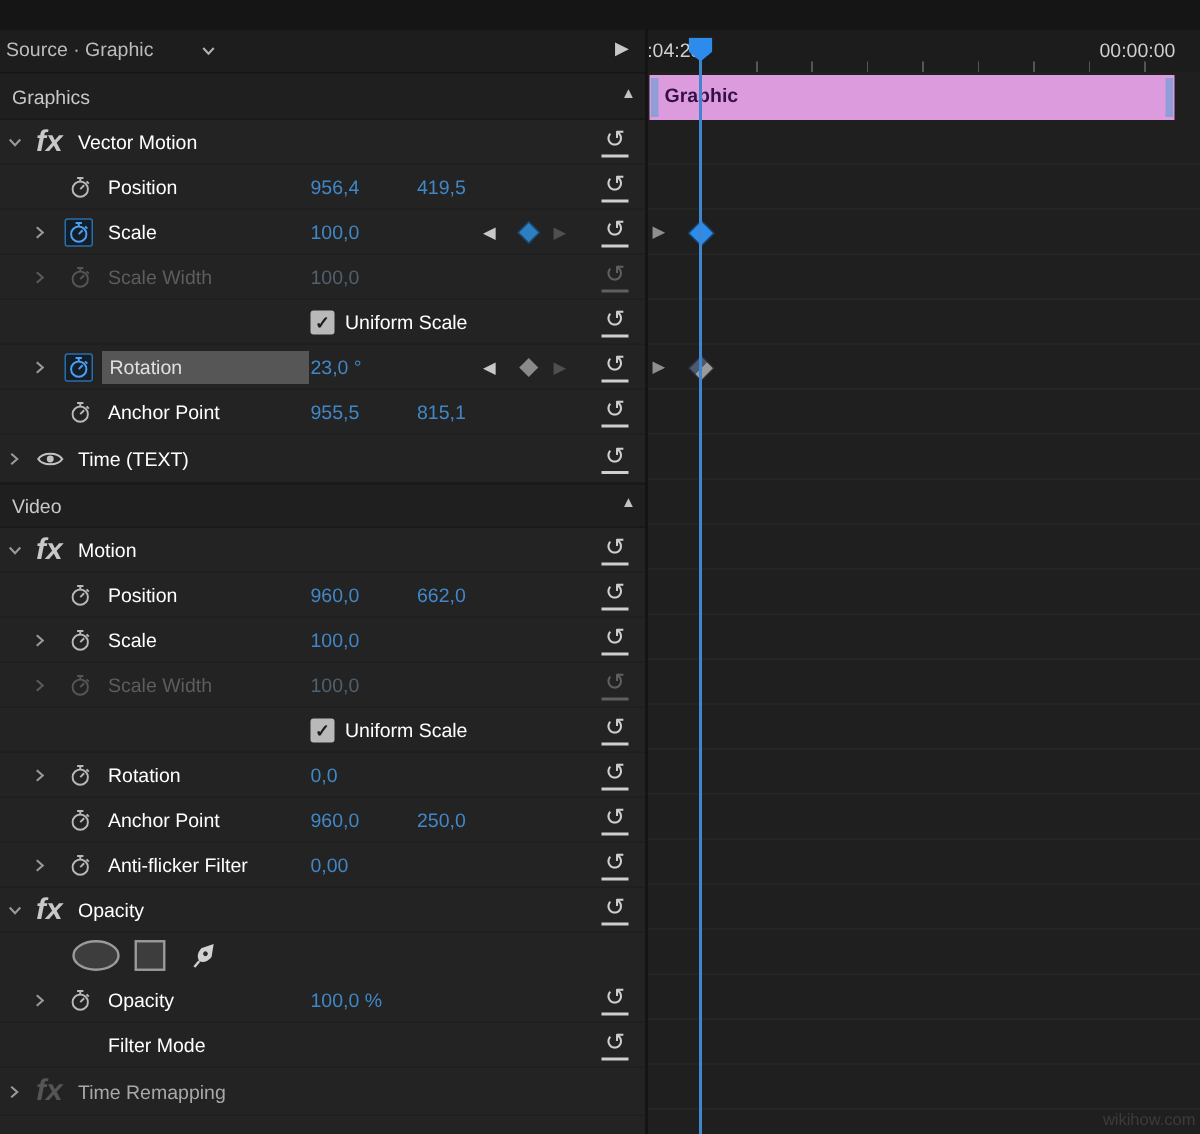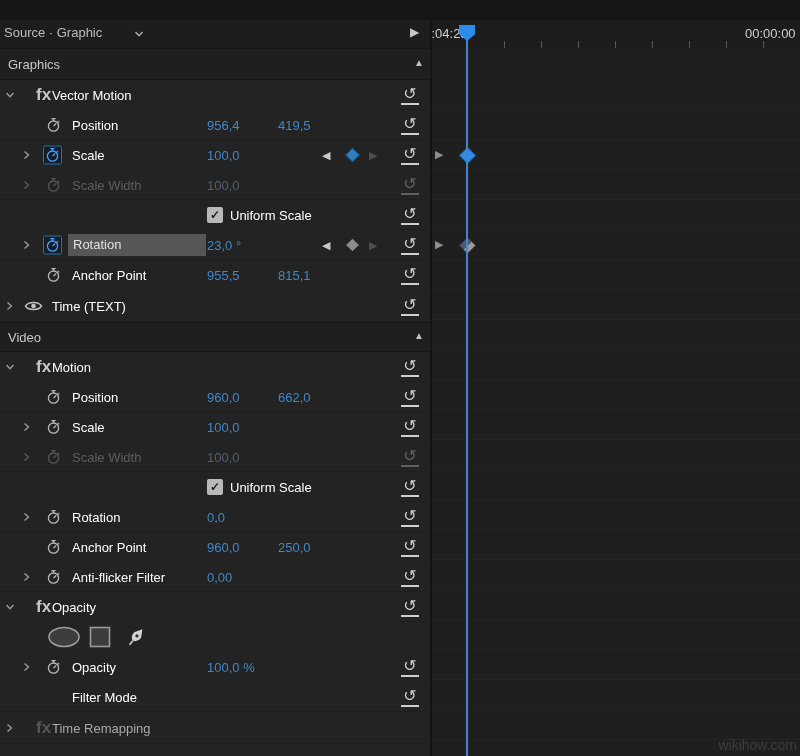--- a/index.html
+++ b/index.html
@@ -22,21 +22,21 @@
 
   .hdr { position:absolute; left:0; width:430px; height:32px; background:#1f1f1f;
          border-top:1px solid #161616; border-bottom:1px solid #181818; }
   .hdr .hlabel { position:absolute; left:8px; top:8px; color:#c8c8c8; }
   .hdr .collapse { position:absolute; left:414px; top:8px; color:#c2c2c2; font-size:10px; }
 
   .row { position:absolute; left:0; width:430px; height:30px; border-bottom:1px solid #1e1e1e; }
   .row > * { position:absolute; top:50%; transform:translateY(-50%); }
   .lbl { color:#ffffff; white-space:nowrap; }
   .lbl.sel { left:68px; width:138px; height:22px; line-height:22px; padding-left:5px; background:#565656; color:#e0e0e0; transform:translateY(-50%); }
-  .fx { font-weight:bold; color:#c8c8c8; font-size:17px;margin-left:12px; }
+  .fx { font-style:italic; font-weight:bold; color:#c8c8c8; font-size:20px; }
   .hot { color:#4187c7; white-space:nowrap; }
   .dim .lbl { color:#5d5d5d; }
   .dim .hot { color:#51606e; }
   .dim .sw  { color:#555555; }
   .dim .reset { opacity:.35; }
   .dim .fx { color:#555555; }
 
   .sw { width:19px; height:19px; display:flex; align-items:center; justify-content:center; color:#b8b8b8; }
   .sw.on { color:#4ba0f5; border:1px solid #2a6da8; background:#141e28; border-radius:2px; }
 
@@ -58,40 +58,40 @@
   .masktool { display:flex; align-items:center; justify-content:center; }
 
   
   #right-panel { position:absolute; left:430px; top:20px; width:370px; height:736px; background:#1f1f1f;
                  border-left:2px solid #141414; overflow:hidden; }
   .ruler { position:absolute; left:0; top:0; width:370px; height:28px; background:#1c1c1c; }
   .ticks { position:absolute; left:35px; top:21px; width:332px; height:7px;
            background:repeating-linear-gradient(90deg, #555 0 1px, transparent 1px 37px); }
   .tc { position:absolute; top:6px; color:#cfcfcf; white-space:nowrap; }
   .tc.left { left:-15px; }
-  .tc.right { left:313px; }
+  .tc.right { left:301px; }
 
   .clip { position:absolute; left:1px; top:30px; width:350px; height:30px; background:#dc9bdc; }
   .clip .cliplabel { position:absolute; left:10px; top:6px; color:#331144; font-weight:bold; }
   .clip .handle { position:absolute; top:2px; width:5px; height:26px; background:#8f9ed8; }
   .clip .handle.l { left:1px; }
   .clip .handle.r { right:1px; }
 
   .lane-seps { position:absolute; left:0; top:60px; width:370px; height:664px;
                background:repeating-linear-gradient(180deg, transparent 0 29px, #242424 29px 30px); }
   .lane-tri { position:absolute; left:3px; font-size:11px; color:#8f8f8f; }
   .lane-kf { position:absolute; width:11px; height:11px; transform:rotate(45deg); }
   .lane-kf.blue { background:#2d8ceb; box-shadow:0 0 0 1px #16456e; }
   .lane-kf.gray { background:linear-gradient(90deg,#4a5a74 50%, #9a9a9a 50%); box-shadow:0 0 0 1px #2c2c2c; }
 
   .playhead-line { position:absolute; left:34px; top:6px; width:2px; height:730px; background:#3e86cf; }
   .playhead-head { position:absolute; left:27px; top:5px; width:16px; height:16px; background:#2d8ceb;
                    clip-path:polygon(0 0, 100% 0, 100% 58%, 50% 100%, 0 58%); }
 
-  .watermark { position:absolute; right:3px; bottom:3px; font-size:14px; color:#3c3c3c;margin-top:22px; }
+  .watermark { position:absolute; right:3px; bottom:3px; font-size:11px; color:#3c3c3c;margin-top:22px; }
 </style>
 </head>
 <body>
 
 <div id="stage">
   <div class="topstrip"></div>
 
   <div id="left-panel">
 
     <div class="tabbar">
@@ -381,20 +381,25 @@
 
   <div id="right-panel">
     <div class="ruler">
       <span class="tc left">00:04:23</span>
       <span class="tc right">00:00:00</span>
       <div class="ticks"></div>
     </div>
 
     <div class="lane-seps"></div>
 
+    <div class="clip">
+      <span class="handle l"></span>
+      <span class="handle r"></span>
+      <span class="cliplabel">Graphic</span>
+    </div>
 
     <span class="lane-tri" style="top:128px">▶</span>
     <span class="lane-kf blue" style="left:30px; top:130px"></span>
 
     <span class="lane-tri" style="top:218px">▶</span>
     <span class="lane-kf gray" style="left:30px; top:220px"></span>
 
     <div class="playhead-line"></div>
     <div class="playhead-head"></div>
   </div>

